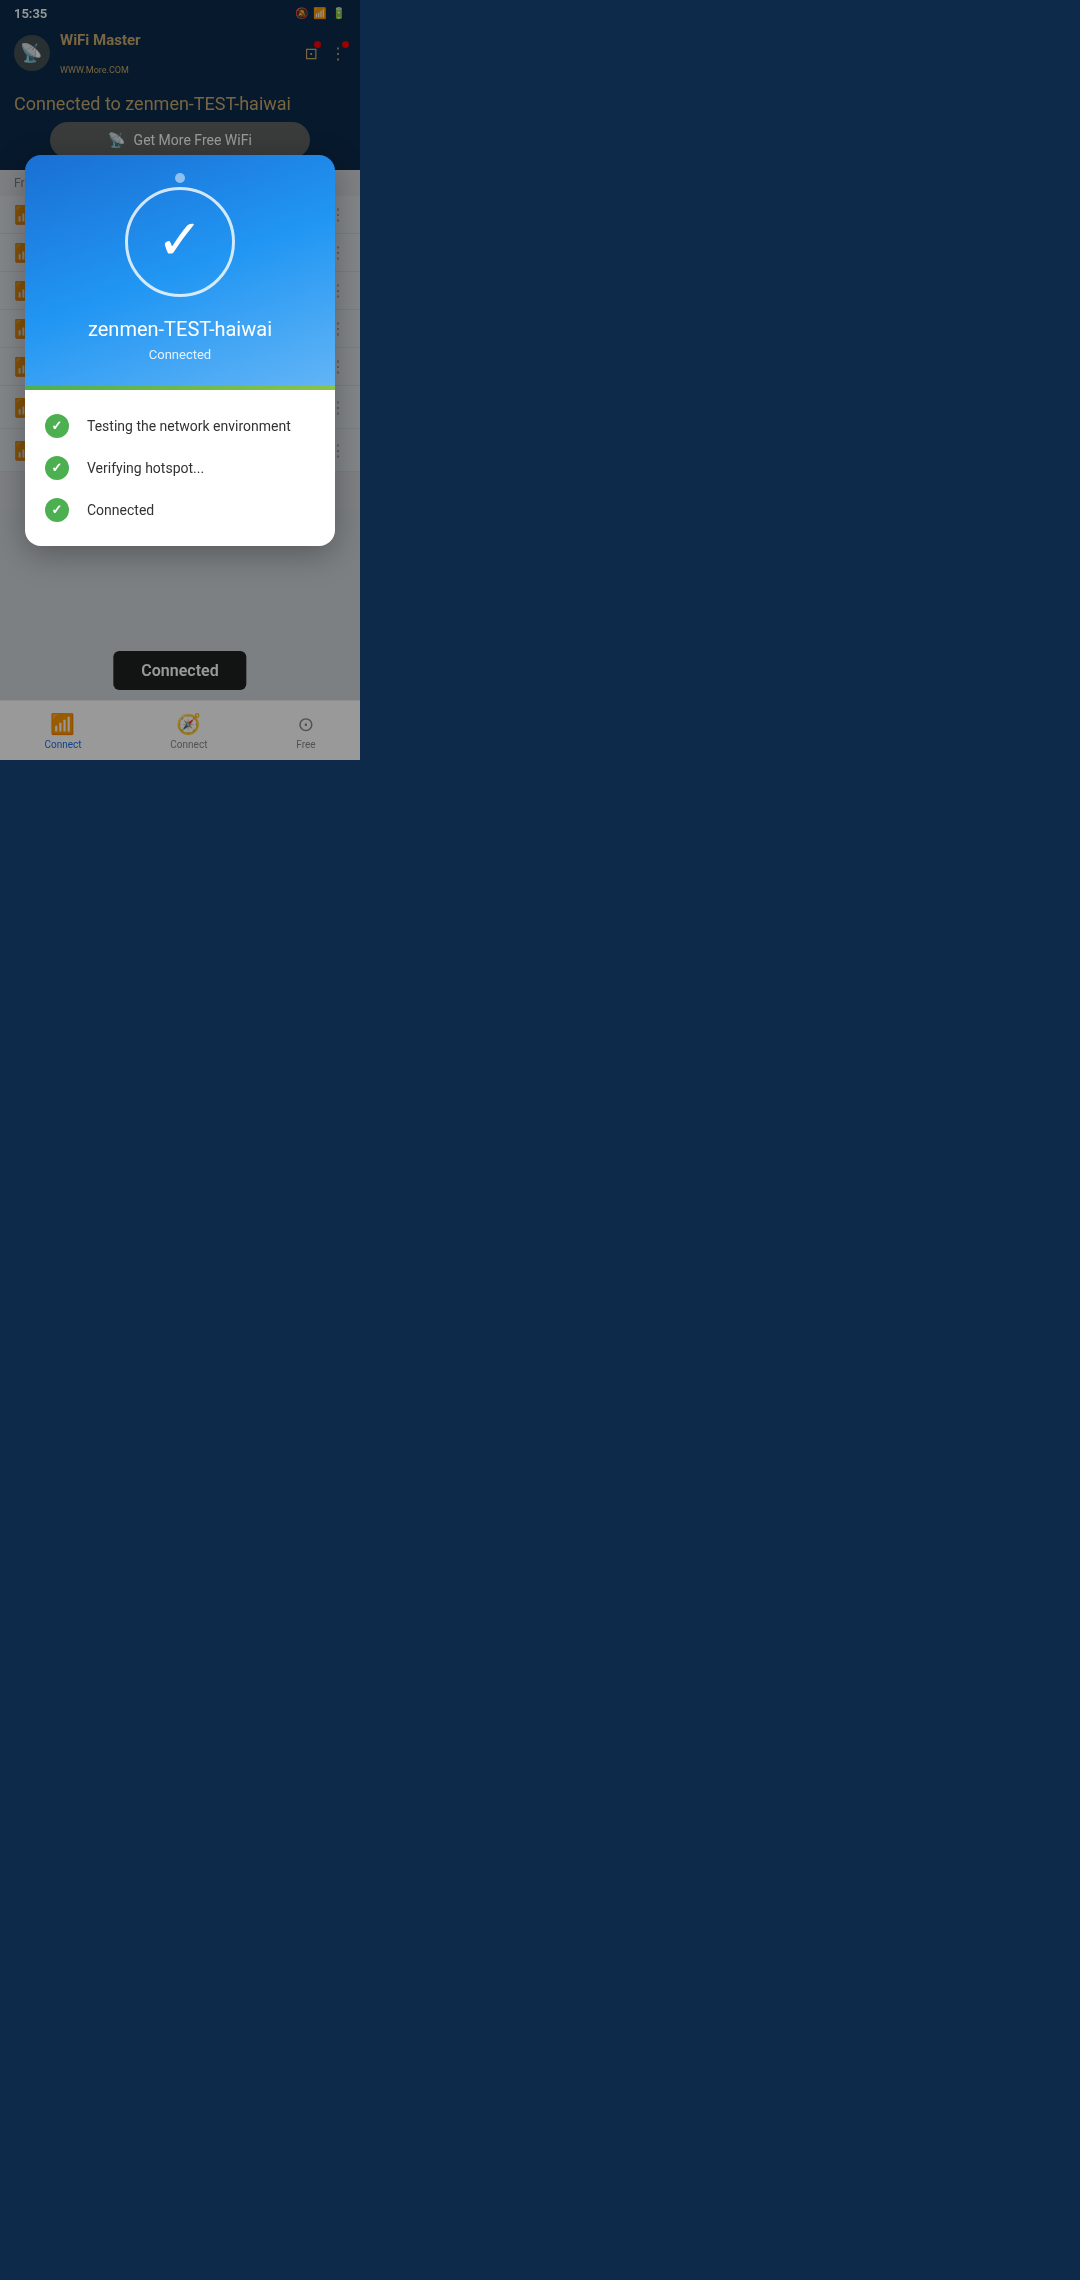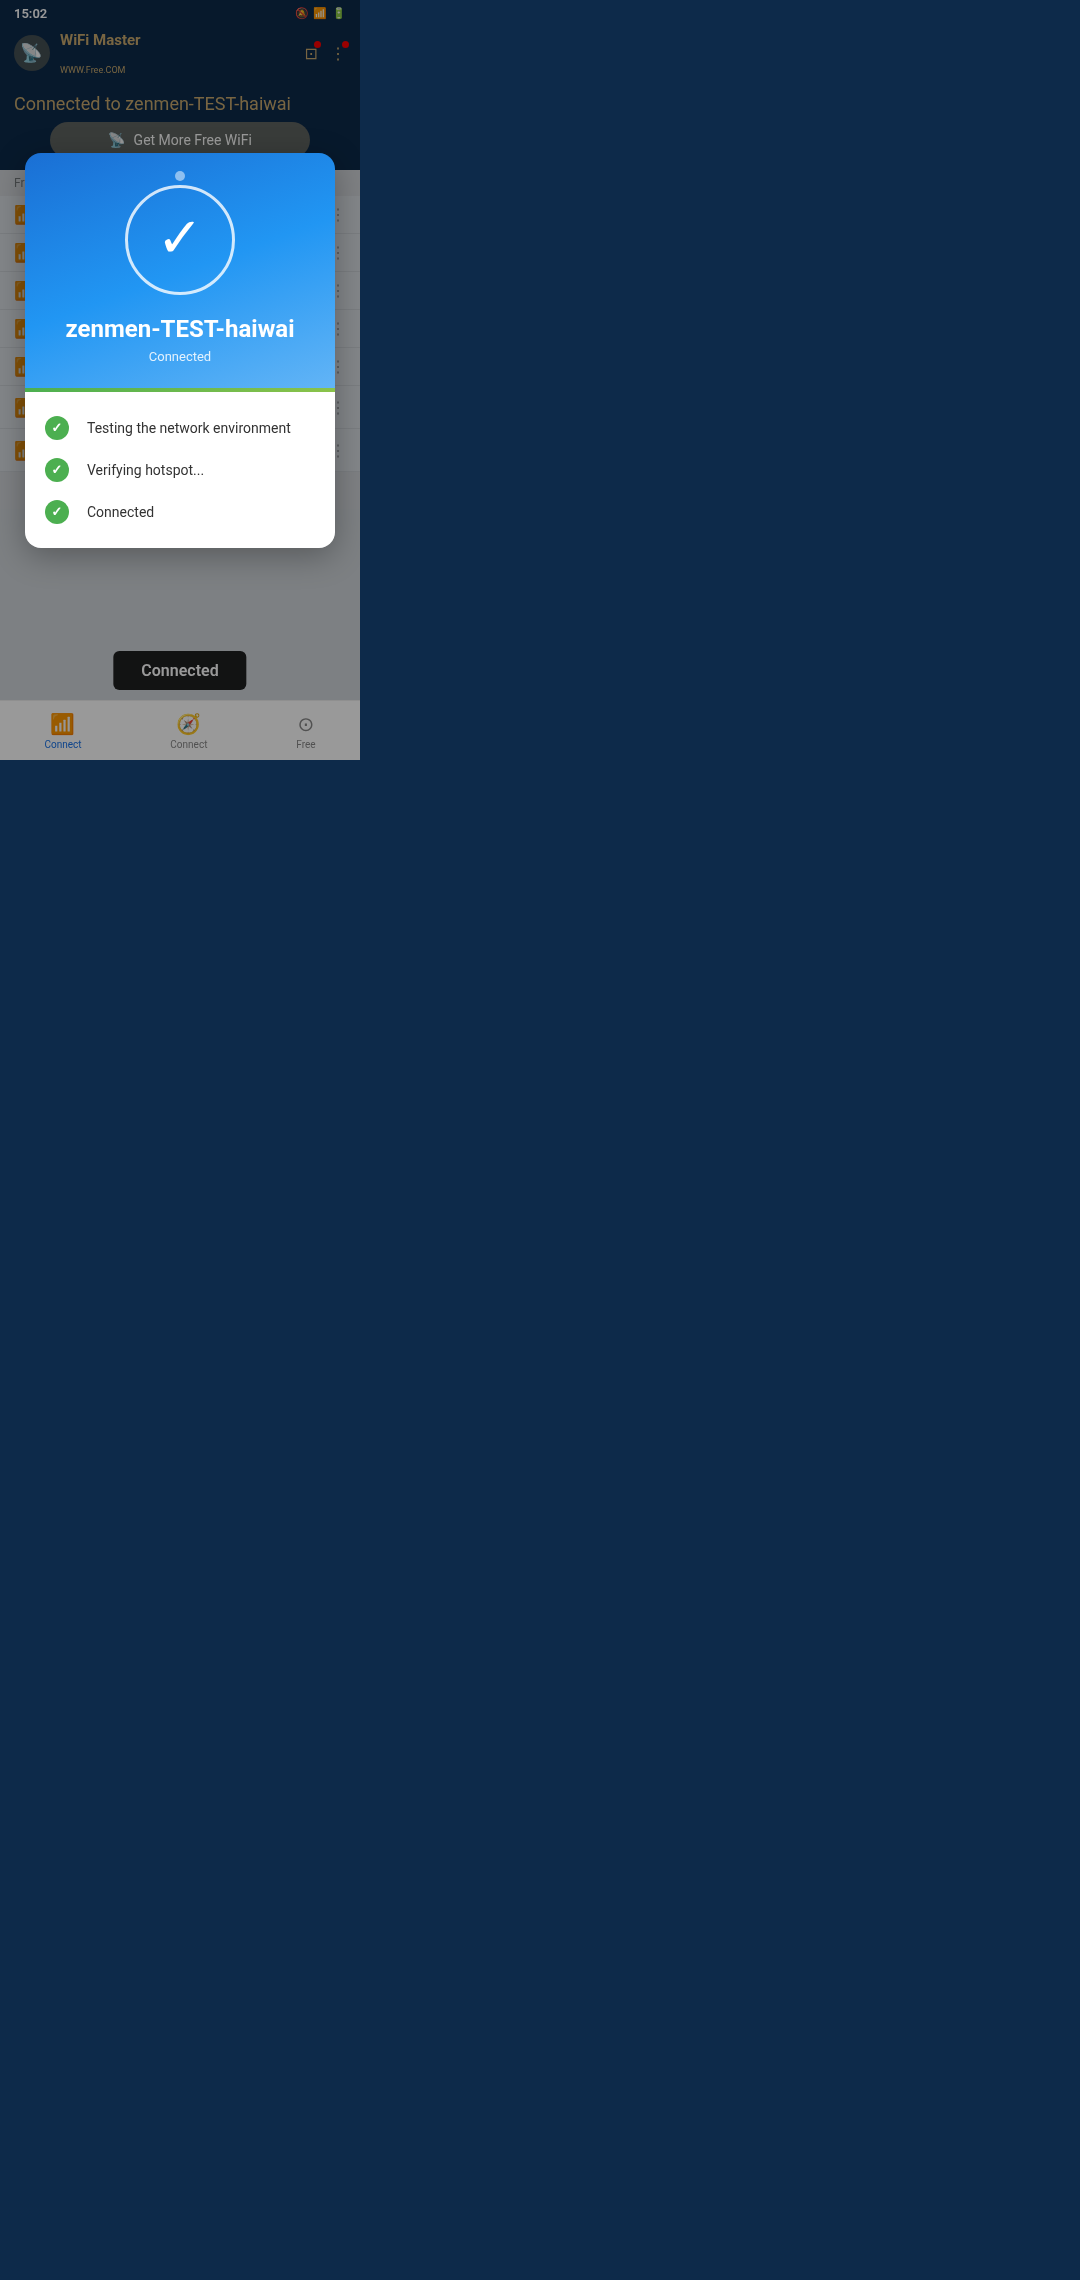--- a/index.html
+++ b/index.html
@@ -276,22 +276,22 @@
     }
     .checkmark-circle .check {
       color: white;
       font-size: 56px;
       line-height: 1;
       margin-top: -4px;
     }
 
     .modal-wifi-name {
       color: white;
-      font-size: 24px;
-      font-weight: 700;
+      font-size: 20px;
+      font-weight: 400;
       text-align: center;
       margin-bottom: 6px;
     }
     .modal-connected-label {
       color: rgba(255,255,255,0.85);
       font-size: 13px;
     }
 
     
     .modal-bottom {
@@ -338,37 +338,37 @@
       width: 10px;
       height: 10px;
       background: rgba(255,255,255,0.5);
       border-radius: 50%;
     }
   </style>
 </head>
 <body>
 
 <div class="status-bar">
-  <span class="status-time">15:02</span>
+  <span class="status-time">15:35</span>
   <div class="status-icons">
     <span>🔕</span>
     <span>📶</span>
     <span>🔋</span>
   </div>
 </div>
 
 <div class="app-bar">
   <div class="app-bar-left">
     <svg class="app-logo-icon" viewBox="0 0 36 36">
       <circle cx="18" cy="18" r="18" fill="#c8a96e" opacity="0.3"></circle>
       <text x="18" y="24" text-anchor="middle" font-size="18" fill="#c8a96e">📡</text>
     </svg>
     <div class="app-title">
       <span class="app-title-main">WiFi Master</span>
-      <span class="app-title-sub">WWW.Free.COM</span>
+      <span class="app-title-sub">WWW.More.COM</span>
     </div>
   </div>
   <div class="app-bar-right">
     <div class="icon-btn">
       <span>⊡</span>
       <span class="badge-red"></span>
     </div>
     <div class="icon-btn">
       <span>⋮</span>
       <span class="badge-red"></span>

